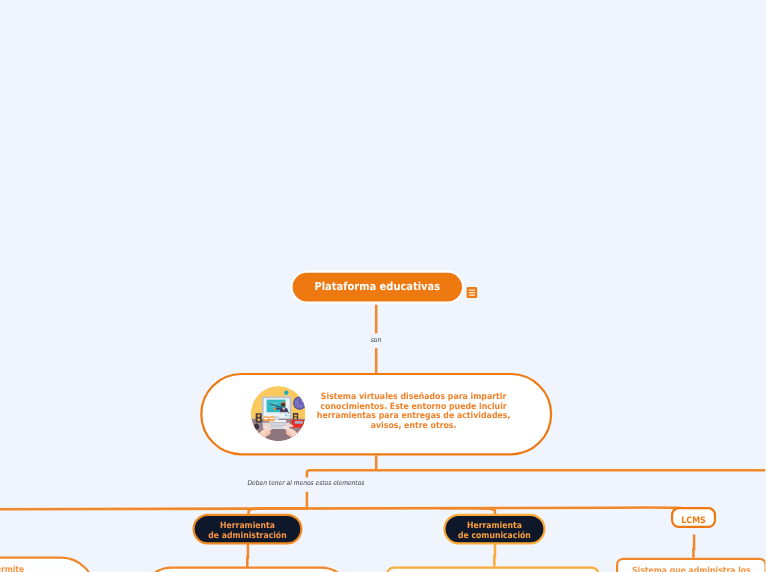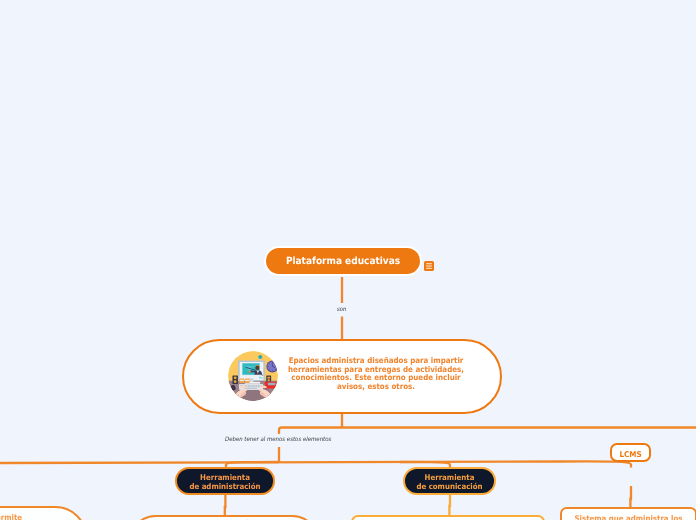--- a/index.html
+++ b/index.html
@@ -30,21 +30,21 @@
              font-size:7.9px;font-weight:bold;line-height:8.55px;text-align:center;}
 
   .lbl{position:absolute;color:#38383c;font-style:italic;font-weight:normal;
        font-size:6px;white-space:nowrap;background:#f0f4fd;line-height:8px;}
   #lbl-son{left:336px;top:305.5px;padding:0 1px;}
   #lbl-deben{left:223px;top:436px;padding:0 2px;}
 
   .child{border-radius:15px;background:#0f172a;font-size:7.8px;}
   #child-admin{left:175px;top:467px;width:100px;height:28px;border:2.4px solid #f08a22;color:#f79646;}
   #child-comm{left:403px;top:467px;width:93px;height:28px;border:2.8px solid #fbab3a;color:#f9a03c;}
-  #child-lcms{left:610px;top:443px;width:41px;height:19px;border:2.6px solid #ee7910;color:#ee7910;
+  #child-lcms{left:610px;top:461px;width:41px;height:19px;border:2.6px solid #ee7910;color:#ee7910;
               background:#ffffff;border-radius:7px;font-size:8px;}
 
   .gchild{position:absolute;box-sizing:border-box;font-weight:bold;font-size:7.8px;
           background:#fdfffe;display:flex;justify-content:center;text-align:center;}
   #g-1{left:-74px;top:506px;width:161px;height:63px;border:2.4px solid #f0882a;color:#f79646;
        border-radius:31.5px;align-items:flex-start;padding-top:5px;}
   #g-2{left:128px;top:515px;width:192px;height:56px;border:2.4px solid #f0882a;color:#f0842c;
        border-radius:28px;align-items:flex-start;padding-top:2px;}
   #g-3{left:351px;top:515px;width:194px;height:46px;border:2.6px solid #fbab3a;color:#f9a03c;
        border-radius:7px;align-items:flex-start;padding-top:6px;}
@@ -198,24 +198,24 @@
         <path d="M12 100 q1 -12 6 -17 q3 -3.5 8 -5.5 l7 -2 q3.5 -1 4.8 1.3 q1.2 2.3 -1.8 3.6 l-6 2.6 q-4 1.8 -5.2 6 l-2.5 11 z" fill="#f9d5c6"></path>
         <path d="M88 100 q-1 -12 -6 -17 q-3 -3.5 -8 -5.5 l-7 -2 q-3.5 -1 -4.8 1.3 q-1.2 2.3 1.8 3.6 l6 2.6 q4 1.8 5.2 6 l2.5 11 z" fill="#f9d5c6"></path>
         <path d="M22.3 71.5 q5 -3 11 -2.5 q3.5 0.3 3.6 2.3 q0.1 2 -3.2 2.2 l-8.5 0.7 q-4 0.2 -2.9 -2.7z" fill="#f9d5c6"></path>
         <path d="M77.7 71.5 q-5 -3 -11 -2.5 q-3.5 0.3 -3.6 2.3 q-0.1 2 3.2 2.2 l8.5 0.7 q4 0.2 2.9 -2.7z" fill="#f9d5c6"></path>
         <path d="M14 100 q2 -10 6.5 -14 l4 10 l-2 4 z" fill="#f1bcab"></path>
         <path d="M86 100 q-2 -10 -6.5 -14 l-4 10 l2 4 z" fill="#f1bcab"></path>
       </g>
     </svg>
   </div>
   <div id="desc-text">
-      <div>Epacios administra diseñados para impartir</div>
+      <div>Sistema virtuales diseñados para impartir</div>
+      <div>conocimientos. Este entorno puede incluir</div>
       <div>herramientas para entregas de actividades,</div>
-      <div>conocimientos. Este entorno puede incluir</div>
-      <div>avisos, estos otros.</div>
+      <div>avisos, entre otros.</div>
     </div>
 
   <div class="lbl" id="lbl-son">son</div>
   <div class="lbl" id="lbl-deben">Deben tener al menos estos elementos</div>
 
   <div class="node child" id="child-admin">
     <span>Herramienta<br>de administración</span>
   </div>
   <div class="node child" id="child-comm">
     <span>Herramienta<br>de comunicación</span>

